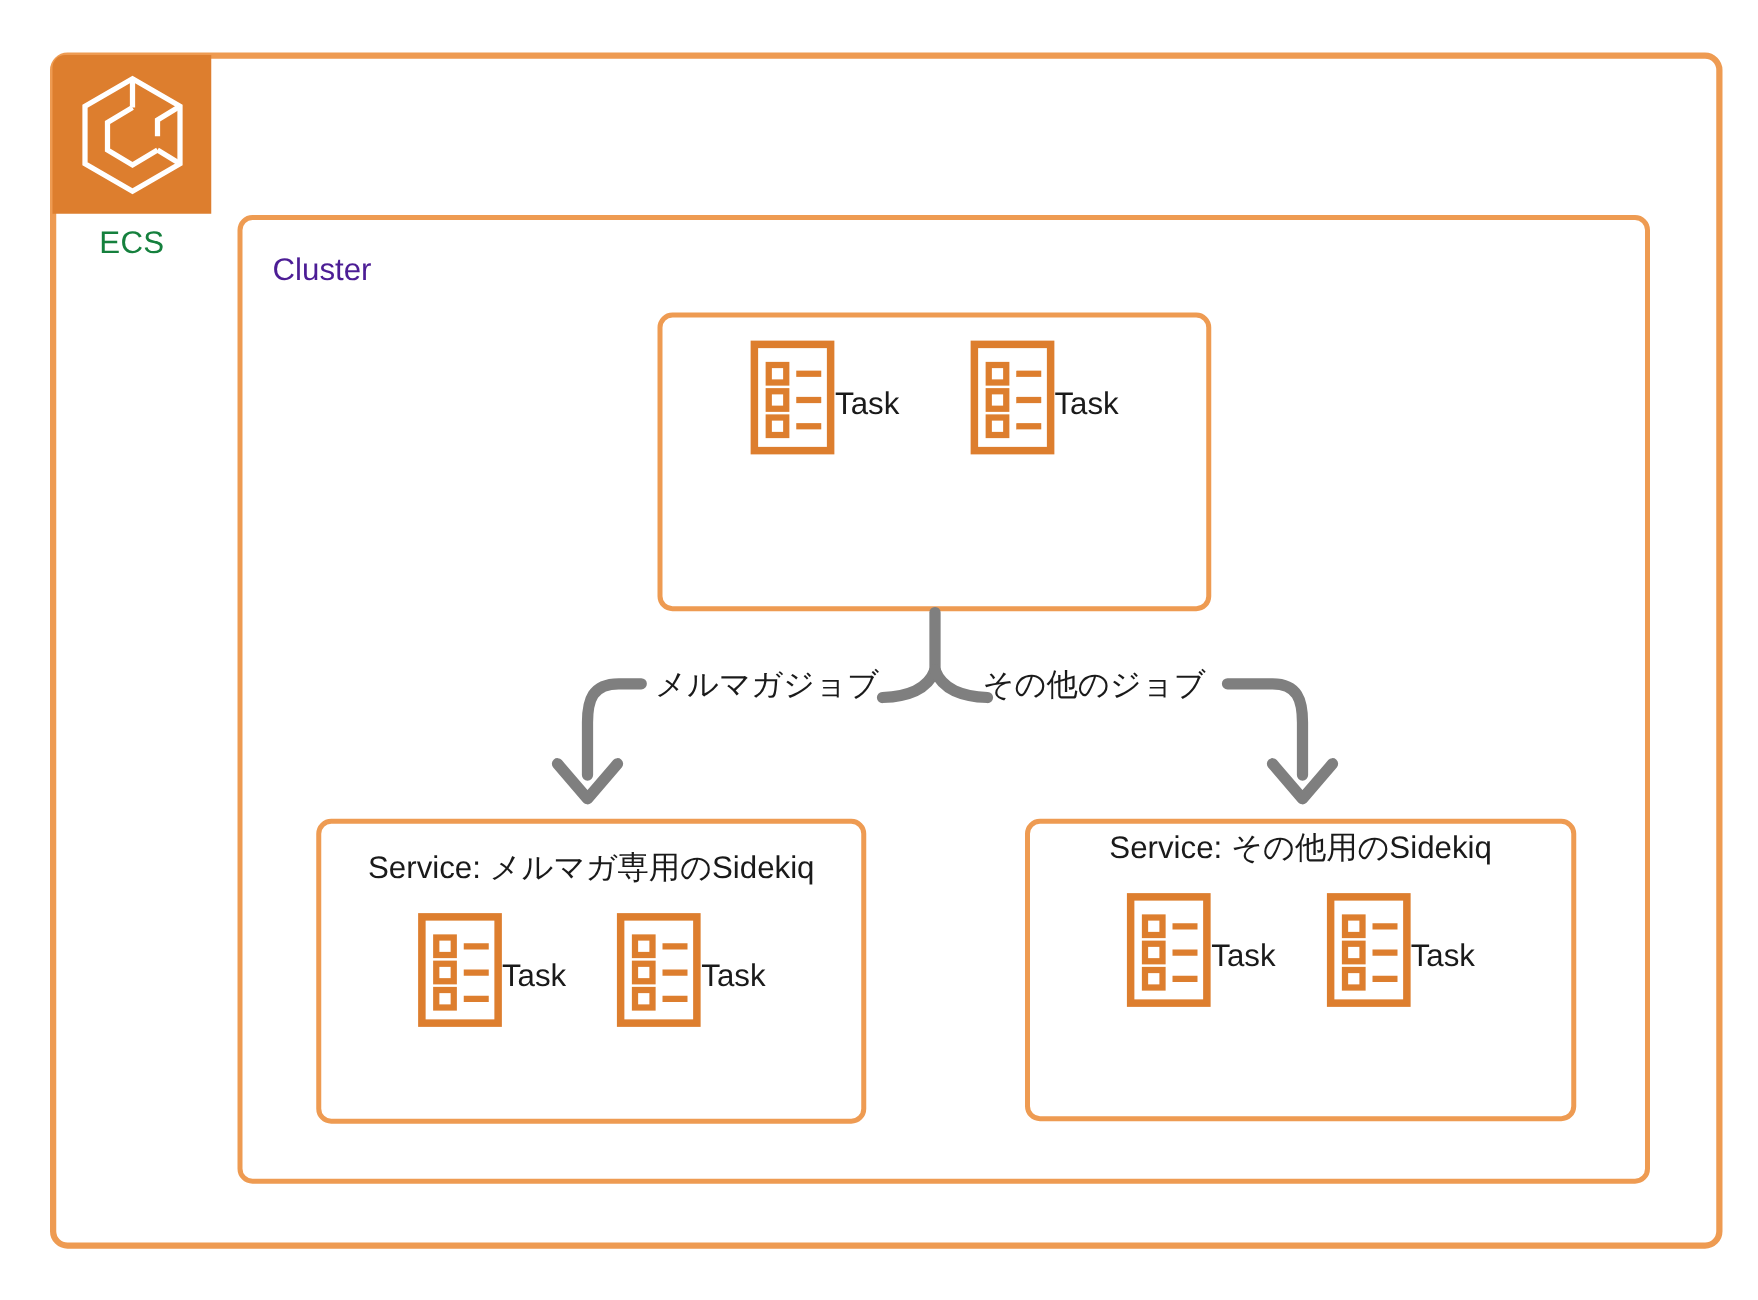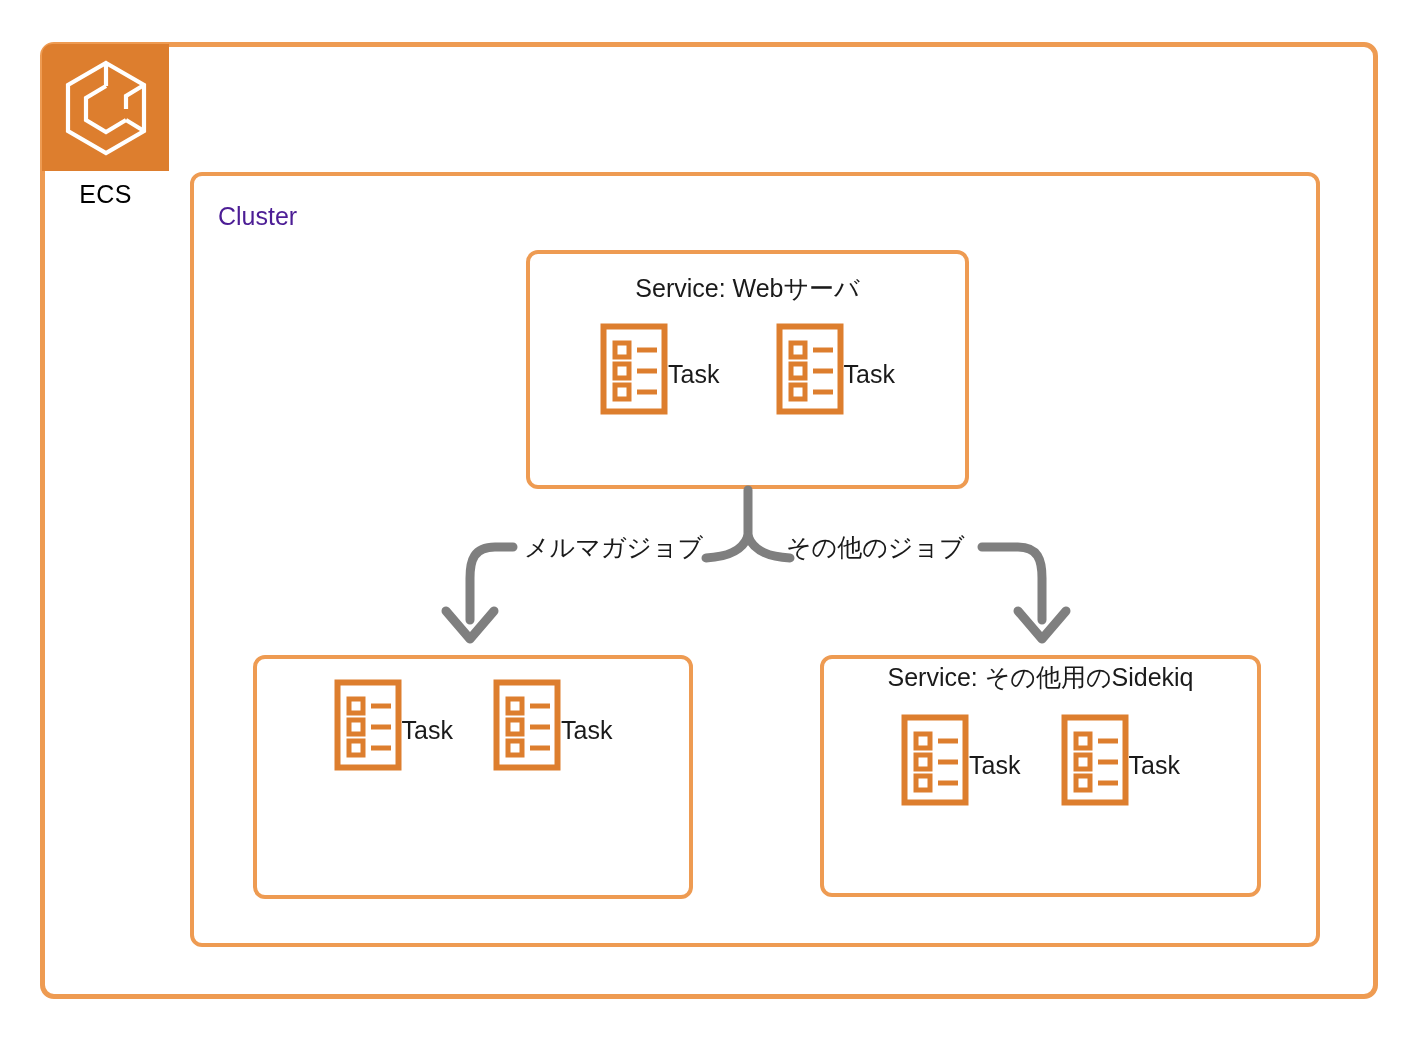--- a/index.html
+++ b/index.html
@@ -46,21 +46,21 @@
     justify-content: center;
   }
   .ecs-tile svg { display: block; }
   .ecs-label {
     position: absolute;
     left: 42px;
     top: 180px;
     width: 127px;
     text-align: center;
     font-size: 25px;
-    color: #000000;
+    color: #15803d;
     letter-spacing: 0.3px;
   }
 
   
   .cluster-box {
     position: absolute;
     left: 190px;
     top: 172px;
     width: 1130px;
     height: 775px;
@@ -175,21 +175,20 @@
         </g>
       </svg>
     </span>
   </div>
   <div class="ecs-label">ECS</div>
 
   <div class="cluster-box"></div>
   <div class="cluster-label">Cluster</div>
 
   <div class="service-box svc-web">
-    <div class="service-title">Service: Webサーバ</div>
     <div class="tasks-row">
       <div class="task">
         <span class="task-icon">
           <svg width="68" height="92" viewBox="0 0 68 92" xmlns="http://www.w3.org/2000/svg">
             <rect x="3.5" y="3.5" width="61" height="85" fill="none" stroke="#DD7E2E" stroke-width="6"></rect>
             <rect x="15" y="20" width="14" height="14" fill="none" stroke="#DD7E2E" stroke-width="5"></rect>
             <line x1="37" y1="27" x2="57" y2="27" stroke="#DD7E2E" stroke-width="5"></line>
             <rect x="15" y="41" width="14" height="14" fill="none" stroke="#DD7E2E" stroke-width="5"></rect>
             <line x1="37" y1="48" x2="57" y2="48" stroke="#DD7E2E" stroke-width="5"></line>
             <rect x="15" y="62" width="14" height="14" fill="none" stroke="#DD7E2E" stroke-width="5"></rect>
@@ -209,20 +208,21 @@
             <rect x="15" y="62" width="14" height="14" fill="none" stroke="#DD7E2E" stroke-width="5"></rect>
             <line x1="37" y1="69" x2="57" y2="69" stroke="#DD7E2E" stroke-width="5"></line>
           </svg>
         </span>
         <span class="task-label">Task</span>
       </div>
     </div>
   </div>
 
   <div class="service-box svc-mailmag">
+    <div class="service-title">Service: メルマガ専用のSidekiq</div>
     <div class="tasks-row">
       <div class="task">
         <span class="task-icon">
           <svg width="68" height="92" viewBox="0 0 68 92" xmlns="http://www.w3.org/2000/svg">
             <rect x="3.5" y="3.5" width="61" height="85" fill="none" stroke="#DD7E2E" stroke-width="6"></rect>
             <rect x="15" y="20" width="14" height="14" fill="none" stroke="#DD7E2E" stroke-width="5"></rect>
             <line x1="37" y1="27" x2="57" y2="27" stroke="#DD7E2E" stroke-width="5"></line>
             <rect x="15" y="41" width="14" height="14" fill="none" stroke="#DD7E2E" stroke-width="5"></rect>
             <line x1="37" y1="48" x2="57" y2="48" stroke="#DD7E2E" stroke-width="5"></line>
             <rect x="15" y="62" width="14" height="14" fill="none" stroke="#DD7E2E" stroke-width="5"></rect>

